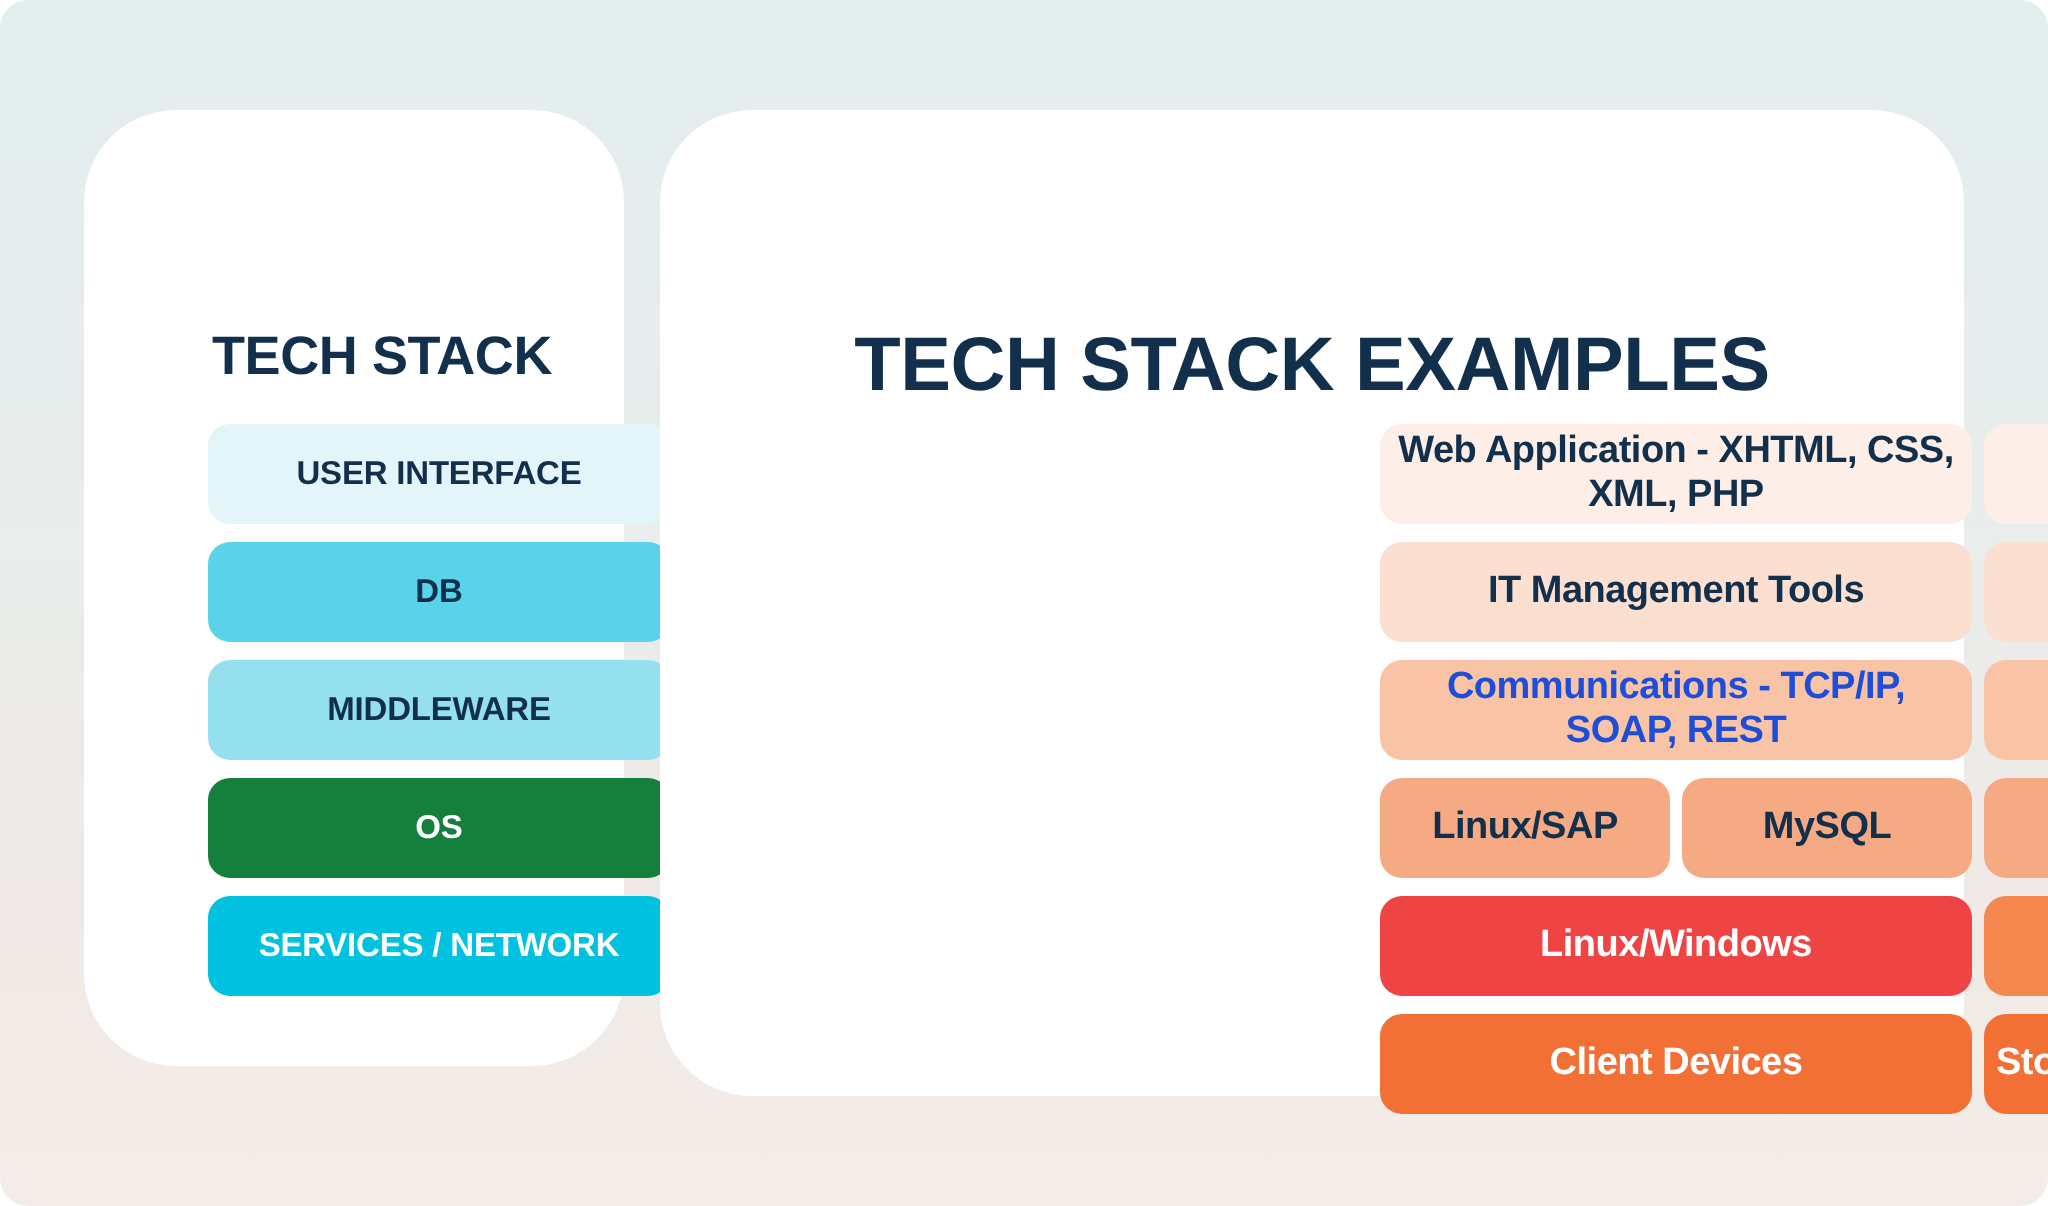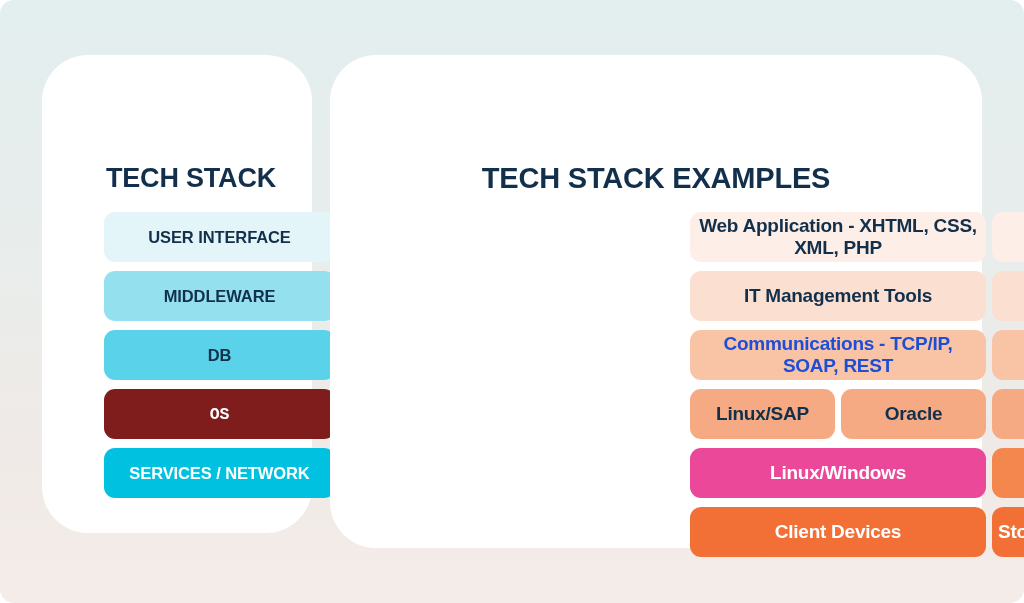--- a/index.html
+++ b/index.html
@@ -50,21 +50,21 @@
   .panel-title {
     position: absolute;
     left: 0;
     right: 0;
     text-align: center;
     color: #12304b;
     font-weight: bold;
     letter-spacing: -0.2px;
   }
   #title-left  { top: 108px; font-size: 27px; margin-left: 28px; }
-  #title-right { top: 107px; font-size: 29px; }
+  #title-right { top: 107px; font-size: 38px; }
 
   
   #left-stack {
     position: absolute;
     left: 62px;
     top: 157px;
     width: 231px;
   }
   .layer {
     height: 50px;
@@ -116,23 +116,23 @@
 </style>
 </head>
 <body>
 
 <div id="stage">
 
   <div class="card" id="card-left">
     <div class="panel-title" id="title-left">TECH STACK</div>
     <div id="left-stack">
         <div class="layer" style="background: rgb(228, 245, 249); color: rgb(18, 48, 75);">USER INTERFACE</div>
+        <div class="layer" style="background: rgb(90, 211, 234); color: rgb(18, 48, 75);">DB</div>
         <div class="layer" style="background: rgb(148, 224, 239); color: rgb(18, 48, 75);">MIDDLEWARE</div>
-        <div class="layer" style="background: rgb(90, 211, 234); color: rgb(18, 48, 75);">DB</div>
-        <div class="layer" style="background: #7f1d1d; color: rgb(255, 255, 255); font-family: Liberation Mono, monospace;">OS</div>
+        <div class="layer" style="background: #15803d; color: rgb(255, 255, 255);">OS</div>
         <div class="layer" style="background: rgb(0, 194, 224); color: rgb(255, 255, 255);">SERVICES / NETWORK</div>
       </div>
   </div>
 
   <div class="card" id="card-right">
     <div class="panel-title" id="title-right">TECH STACK EXAMPLES</div>
     <div id="right-grid">
         <div class="grid-row">
           <div class="half half-left">
             <div class="cell" style="background: rgb(253, 238, 231); color: rgb(18, 48, 75);">Web Application - XHTML, CSS, XML, PHP</div>
@@ -153,29 +153,29 @@
           <div class="half half-left">
             <div class="cell" style="background: rgb(249, 195, 166); color: #1d4ed8;">Communications - TCP/IP, SOAP, REST</div>
           </div>
           <div class="half half-right">
             <div class="cell" style="background: rgb(249, 195, 166); color: rgb(18, 48, 75);">CRM/ERP</div>
           </div>
         </div>
         <div class="grid-row">
           <div class="half half-left">
             <div class="cell" style="background: rgb(246, 170, 131); color: rgb(18, 48, 75);">Linux/SAP</div>
-            <div class="cell" style="background: rgb(246, 170, 131); color: rgb(18, 48, 75);">Oracle</div>
+            <div class="cell" style="background: rgb(246, 170, 131); color: rgb(18, 48, 75);">MySQL</div>
           </div>
           <div class="half half-right">
             <div class="cell" style="background: rgb(246, 170, 131); color: rgb(18, 48, 75);">XML/JSON</div>
           </div>
         </div>
         <div class="grid-row">
           <div class="half half-left">
-            <div class="cell" style="background: #ec4899; color: rgb(255, 255, 255);">Linux/Windows</div>
+            <div class="cell" style="background: #ef4444; color: rgb(255, 255, 255);">Linux/Windows</div>
           </div>
           <div class="half half-right">
             <div class="cell" style="background: rgb(244, 135, 78); color: rgb(255, 255, 255);">Andriod/iOS</div>
           </div>
         </div>
         <div class="grid-row">
           <div class="half half-left">
             <div class="cell" style="background: rgb(242, 111, 53); color: rgb(255, 255, 255);">Client Devices</div>
           </div>
           <div class="half half-right">

